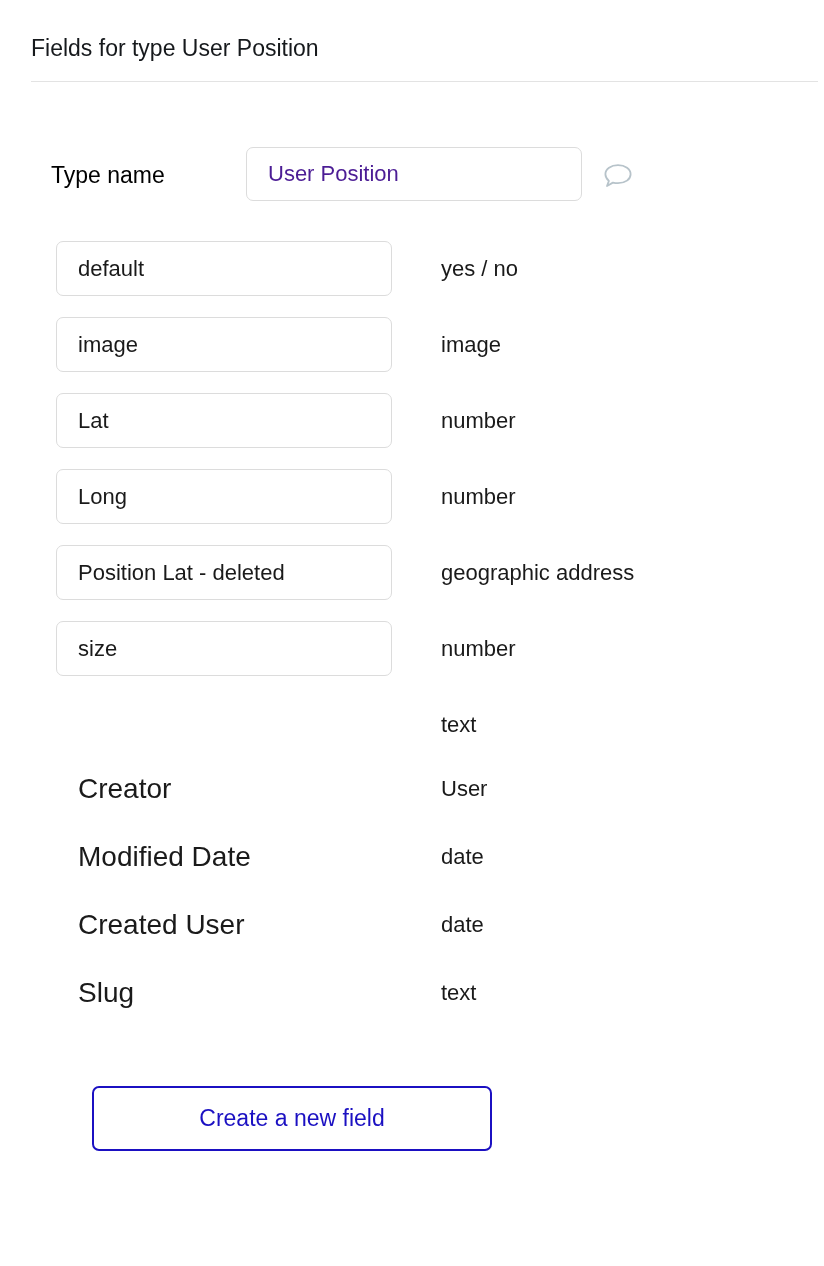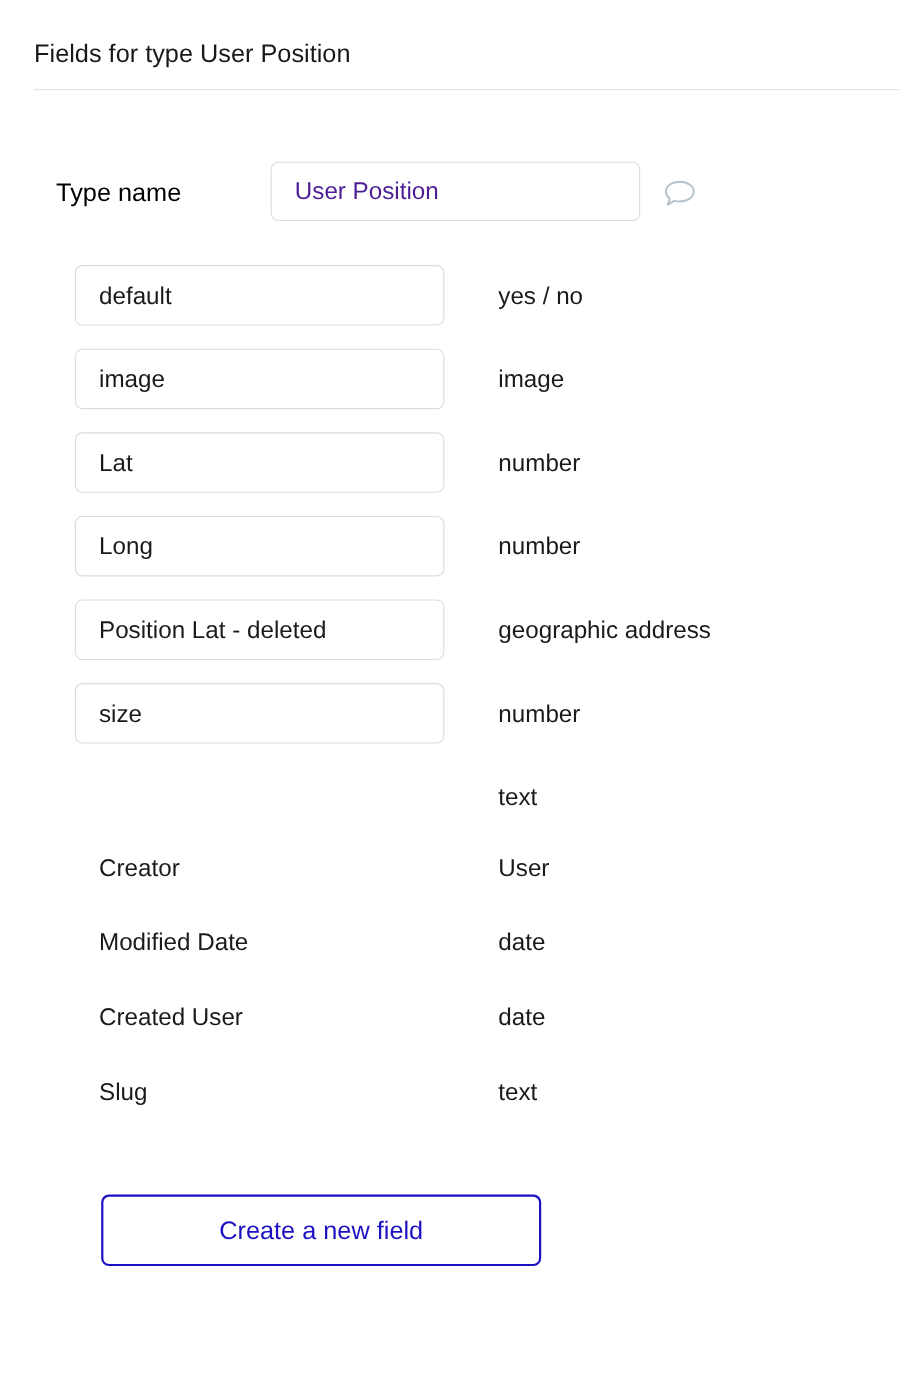--- a/index.html
+++ b/index.html
@@ -91,21 +91,21 @@
     left: 601px;
     top: 14px;
     width: 34px;
     height: 30px;
     display: block;
   }
 
   
   .fields {
     position: absolute;
-    left: 16px;
+    left: 4px;
     top: 241px;
     width: 676px;
     text-decoration: underline;
   }
   .field-row {
     position: relative;
     height: 55px;
     margin-bottom: 21px;
   }
   .field-row.static {
@@ -126,21 +126,21 @@
     font-size: 22px;
     line-height: 53px;
     color: #1a1a1a;
     padding: 0 0 0 21px;
     outline: none;
   }
   .field-name-static {
     position: absolute;
     left: 74px;
     top: 0;
-    font-size: 22px;
+    font-size: 28px;
     line-height: 32px;
     color: #1a1a1a;
     white-space: nowrap;
   }
   .field-type {
     position: absolute;
     left: 437px;
     top: 0;
     height: 55px;
     display: flex;

